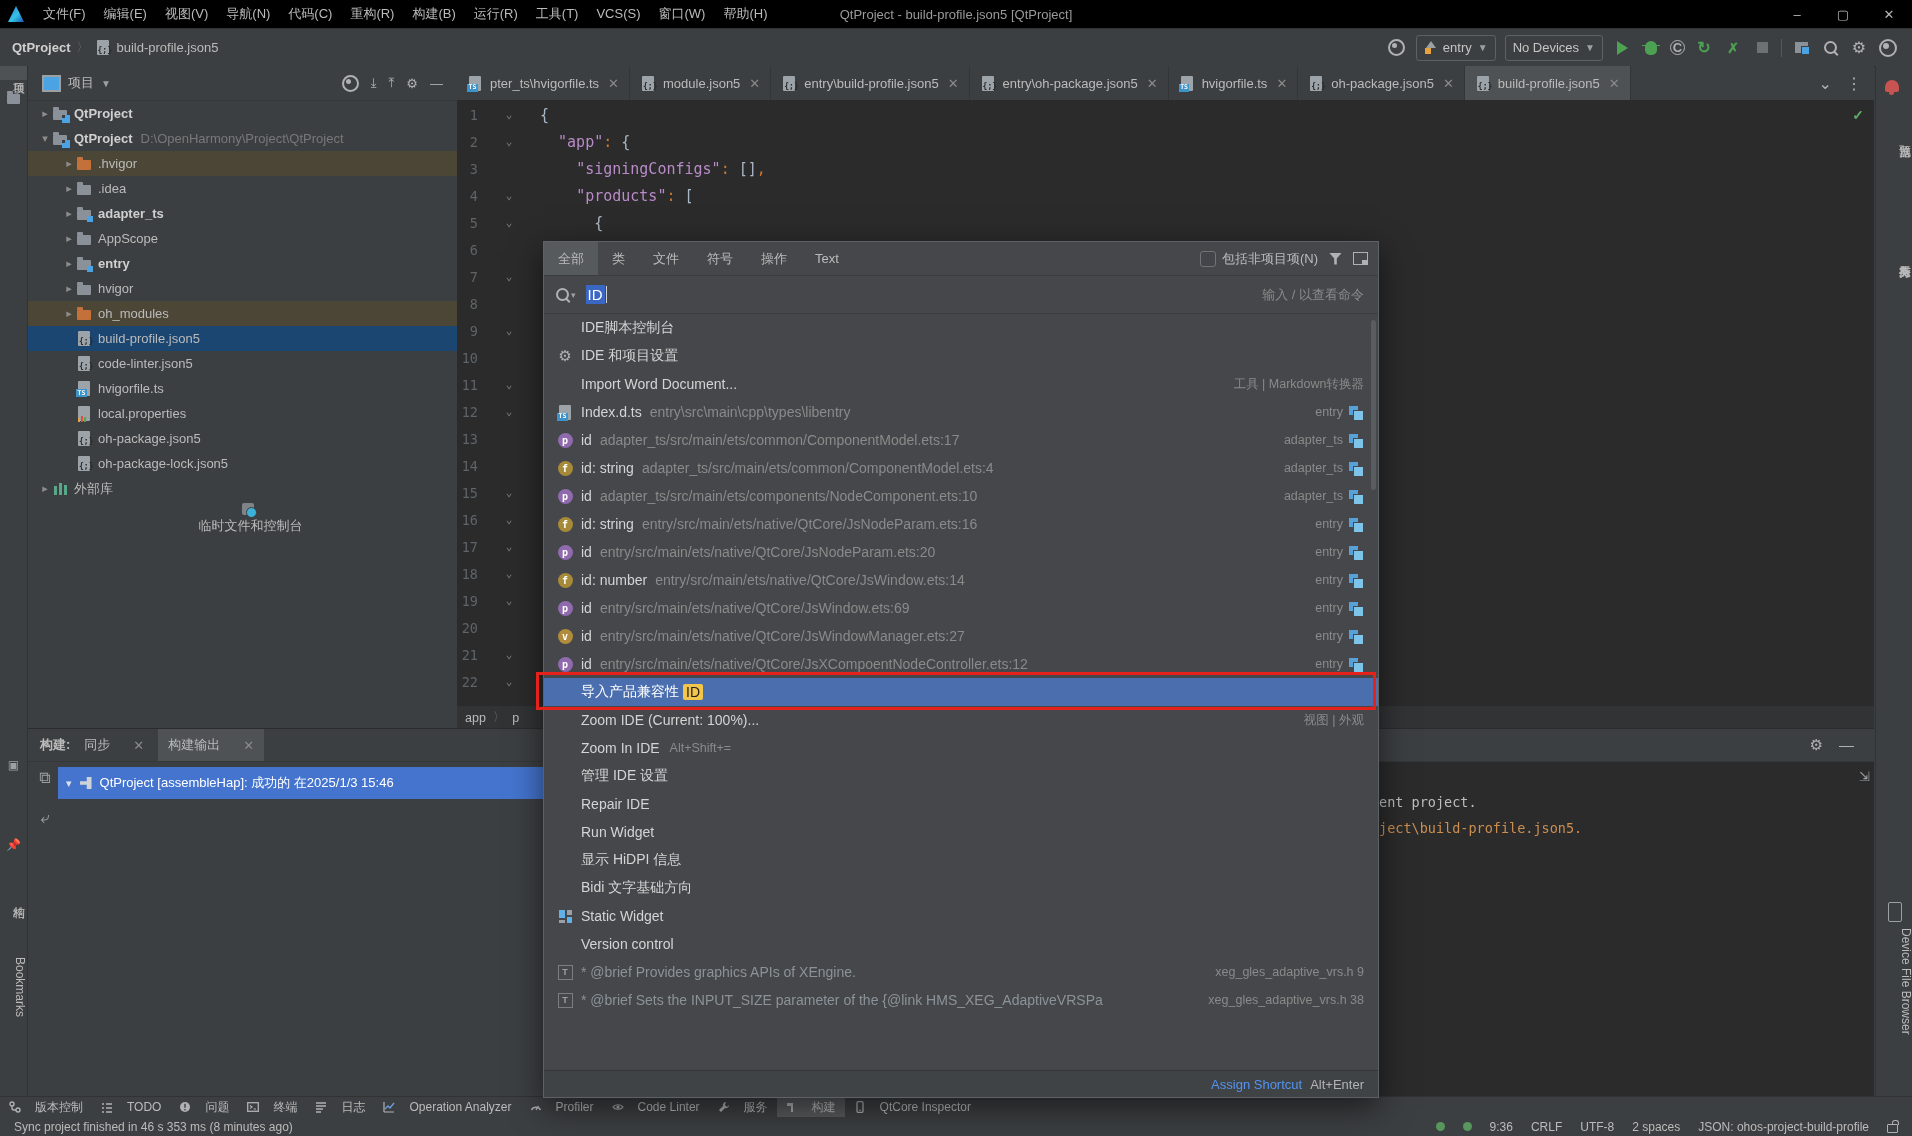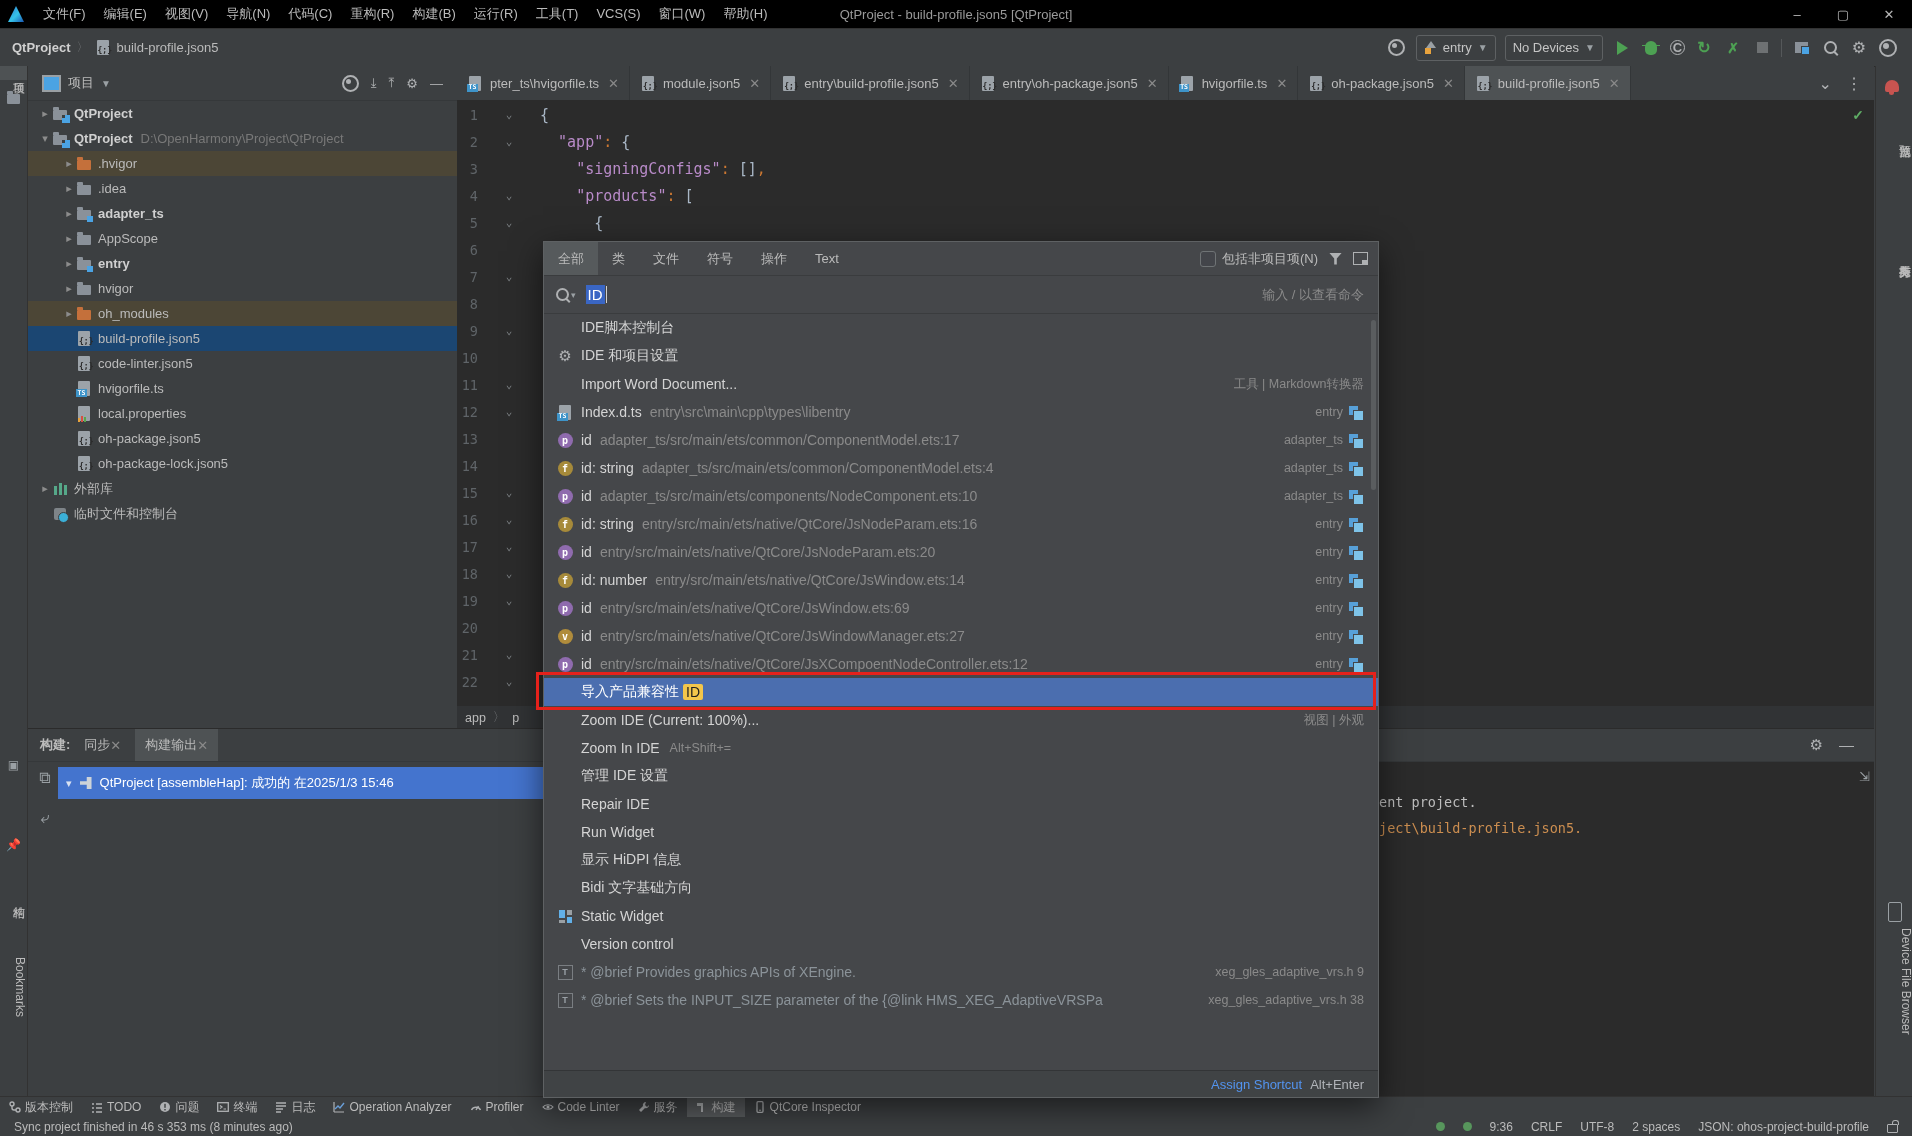--- a/index.html
+++ b/index.html
@@ -101,42 +101,42 @@
   .cline .foldc{width:62px;flex:none;text-align:center;color:#7f8487;font-size:11px;}
   .cline pre{margin:0;font-family:inherit;}
   .tk-k{color:#b98bc9;} .tk-p{color:#cc7832;} .tk-b{color:#a9b7c6;}
   #inspect-ok{position:absolute;right:10px;top:6px;color:#5fad65;font-size:14px;font-weight:bold;}
   #breadcrumbs{left:457px;top:705px;width:1417px;height:23px;background:#313335;display:flex;align-items:center;font-size:12.5px;color:#bbbbbb;border-top:1px solid #2b2b2b;}
   #breadcrumbs .sep{color:#6f7274;margin:0 7px;}
   
   #build-panel{left:28px;top:728px;width:1846px;height:368px;background:#3c3f41;border-top:1px solid #2b2b2b;}
   #bp-header{height:32px;display:flex;align-items:center;border-bottom:1px solid #35383a;}
   #bp-label{font-weight:bold;font-size:13px;color:#bbbbbb;margin-left:12px;}
-  .bp-tab{display:flex;align-items:center;gap:0;font-size:13px;color:#bbbbbb;padding:0 10px;height:32px;margin-left:4px;}
+  .bp-tab{display:flex;align-items:center;gap:23px;font-size:13px;color:#bbbbbb;padding:0 10px;height:32px;margin-left:4px;}
   .bp-tab.active{background:#4e5254;}
   .bp-tab .x{color:#8a8a8a;}
   #bp-header-right{margin-left:auto;display:flex;gap:16px;margin-right:20px;color:#afb1b3;font-size:15px;}
   #bp-left-icons{position:absolute;left:4px;top:40px;width:26px;display:flex;flex-direction:column;gap:22px;align-items:center;color:#9aa0a4;}
   #bp-tree{position:absolute;left:30px;top:34px;width:530px;bottom:0;}
   #bp-selrow{height:32px;background:#4474ce;display:flex;align-items:center;color:#ffffff;font-size:13px;gap:8px;padding-left:8px;margin-top:4px;}
   #bp-selrow .chev{color:#d9e2f2;font-size:11px;}
   #bp-selrow .hammeric{width:12px;height:12px;background:#cdd3d8;clip-path:polygon(0 35%,60% 35%,60% 0,100% 0,100% 100%,60% 100%,60% 65%,0 65%);}
   #bp-console{position:absolute;left:561px;top:33px;right:0;bottom:0;background:#2b2b2b;font-family:"DejaVu Sans Mono",monospace;font-size:13.5px;}
   .con-line{position:absolute;white-space:pre;}
   .con-gray{color:#bdbdbd;} .con-orange{color:#cc8e50;}
   #bp-right-ic{position:absolute;right:4px;top:40px;color:#9aa0a4;font-size:13px;}
   
   #right-stripe{left:1875px;top:66px;width:37px;height:1030px;background:#3c3f41;border-left:1px solid #323232;}
   #bell{position:absolute;left:9px;top:14px;width:14px;height:12px;background:#c75450;border-radius:7px 7px 2px 2px;}
   #bell:after{content:"";position:absolute;left:4px;bottom:-3px;width:5px;height:3px;border-radius:0 0 3px 3px;background:#c75450;}
   .rv{writing-mode:vertical-rl;text-orientation:mixed;font-size:12px;color:#bbbbbb;position:absolute;left:0;width:37px;text-align:center;}
   .phoneic{position:absolute;left:12px;width:12px;height:18px;border:1.5px solid #9aa0a4;border-radius:2px;}
   
   #bottom-stripe{left:0;top:1096px;width:1912px;height:20px;background:#3c3f41;border-top:1px solid #323232;display:flex;align-items:center;}
-  .bs-item{display:flex;align-items:center;gap:4px;font-size:12px;color:#bbbbbb;padding:0 9px;height:20px;}
+  .bs-item{display:flex;align-items:center;gap:14px;font-size:12px;color:#bbbbbb;padding:0 9px;height:20px;}
   .bs-item.active{background:#585b5d;}
   .bs-item svg{display:block;}
   
   #statusbar{left:0;top:1117px;width:1912px;height:19px;background:#3c3f41;display:flex;align-items:center;font-size:12px;color:#bbbbbb;}
   #sb-left{margin-left:14px;}
   #sb-right{margin-left:auto;display:flex;align-items:center;gap:18px;margin-right:14px;}
   .gdot{width:9px;height:9px;border-radius:50%;background:#57965c;}
   .lockic{width:9px;height:7px;border:1.5px solid #afb1b3;border-radius:1px;position:relative;margin-top:4px;}
   .lockic:before{content:"";position:absolute;left:4px;top:-5px;width:5px;height:4px;border:1.5px solid #afb1b3;border-bottom:none;border-radius:3px 3px 0 0;}
   
@@ -413,21 +413,21 @@
         </span>
         <span class="lbl">oh-package-lock.json5</span>
       </div>
       <div class="tree-row" style="padding-left: 10px;">
         <span class="chev">▸</span>
         <span class="ticon">
           <span class="libic"></span>
         </span>
         <span class="lbl">外部库</span>
       </div>
-      <div class="tree-row" style="padding-left: 10px;">
+      <div class="tree-row" style="padding-left: 10px; flex-direction: column;">
         <span class="chev"></span>
         <span class="ticon">
           <span class="scratchic"></span>
         </span>
         <span class="lbl">临时文件和控制台</span>
       </div>
     </div>
 </div>
 
 <div class="abs" id="editor">

